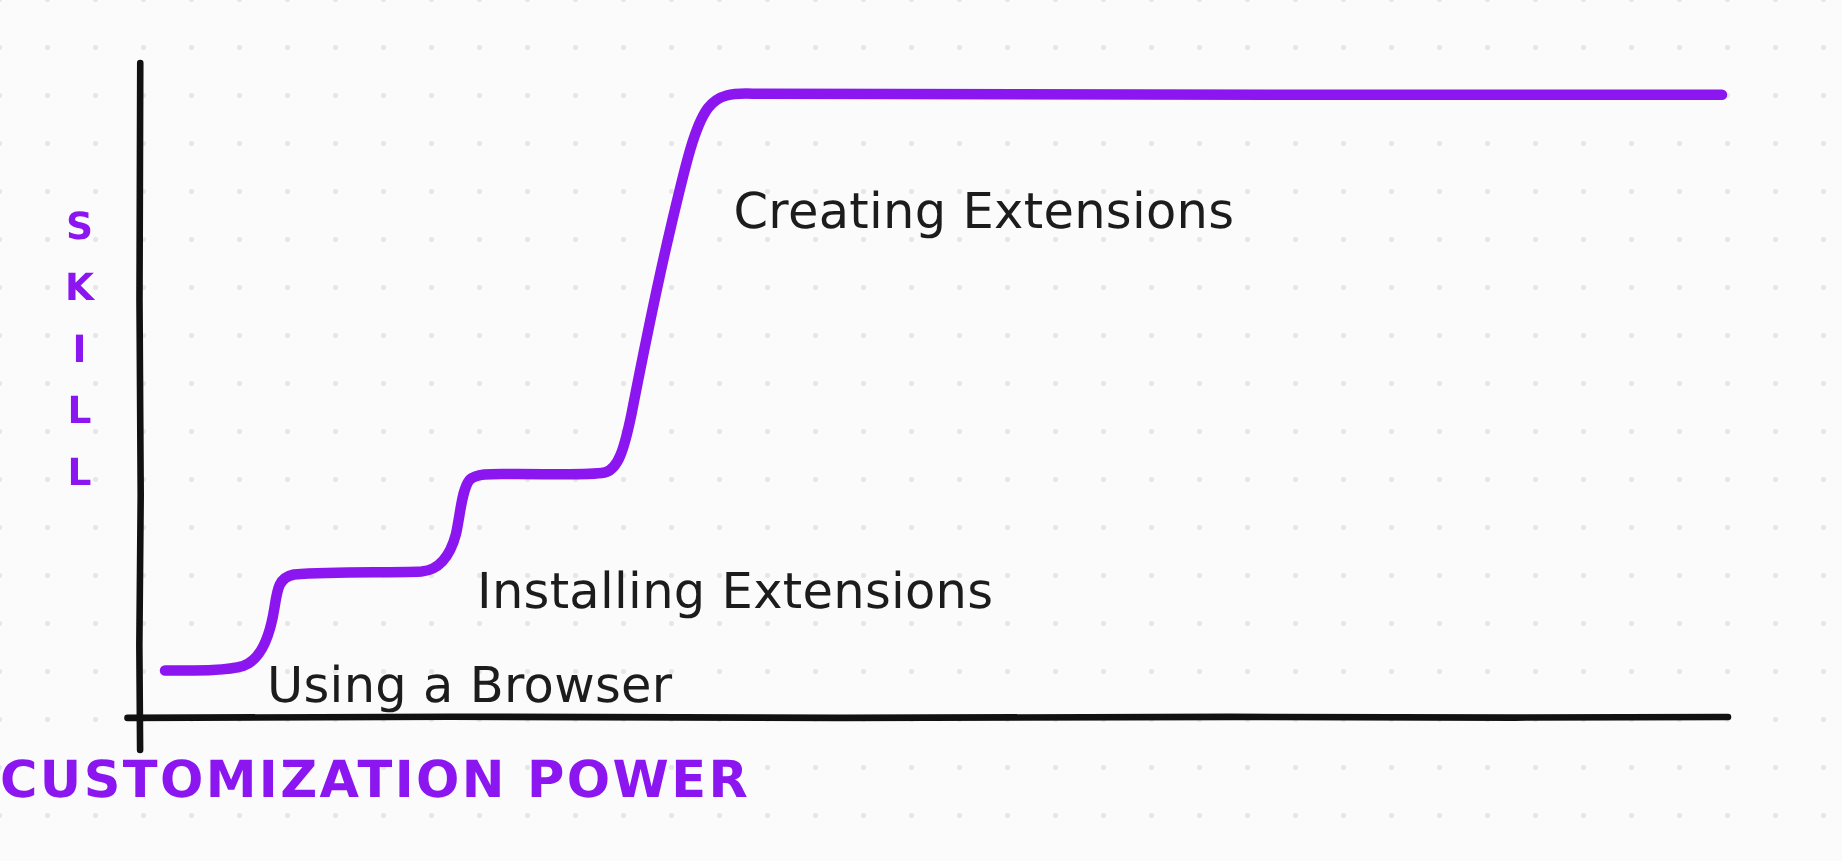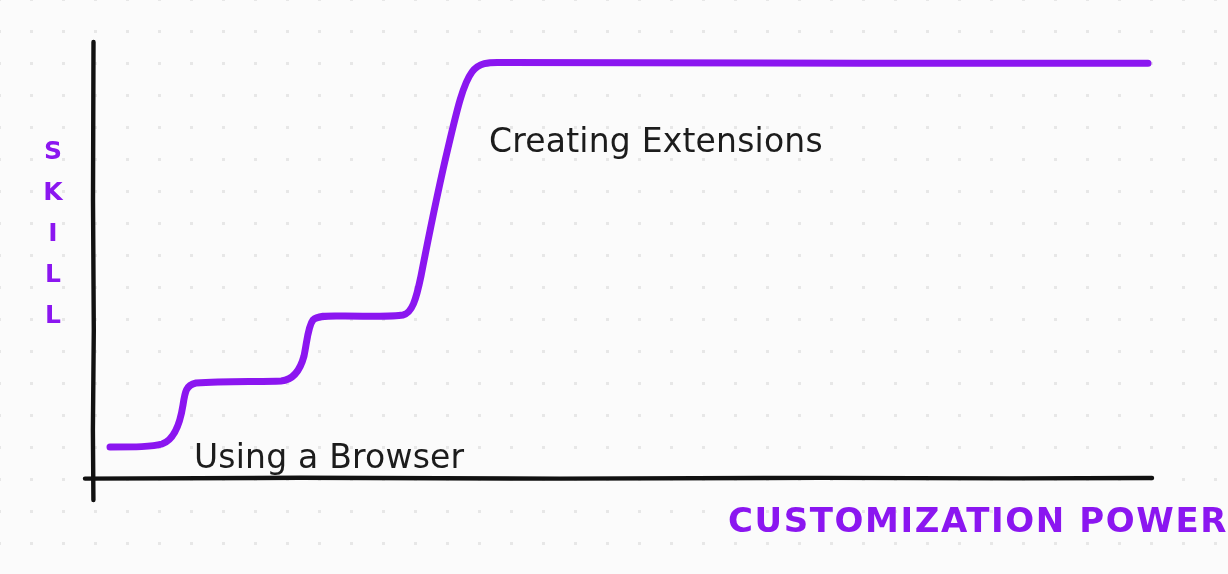--- a/index.html
+++ b/index.html
@@ -38,21 +38,21 @@
     color: #1c1c1c;
     font-family: "DejaVu Sans", sans-serif;
     font-size: 33px;
     font-weight: 400;
     letter-spacing: 0.2px;
     white-space: nowrap;
     line-height: 1;
     margin-top: 44px;
   }
 
-  #label-using-browser   { left: 194px; top: 396px; }
+  #label-using-browser   { left: 178px; top: 396px; }
   #label-installing-ext  { left: 318px; top: 333px; }
   #label-creating-ext    { left: 489px; top: 80px; }
 
   #y-axis-label {
     position: absolute;
     left: 38px;
     top: 138px;
     width: 30px;
     display: flex;
     flex-direction: column;
@@ -67,21 +67,21 @@
     display: block;
     height: 41px;
     text-align: center;
   }
 
   #x-axis-label {
     position: absolute;
     left: 0;
     top: 503px;
     width: 1228px;
-    text-align: right;
+    text-align: left;
     color: #8b16f0;
     font-family: "DejaVu Sans", sans-serif;
     font-size: 34px;
     font-weight: 700;
     letter-spacing: 1.6px;
     line-height: 1;
   }
 </style>
 </head>
 <body>
@@ -114,18 +114,19 @@
   <div id="y-axis-label">
     <span class="axis-letter">S</span>
     <span class="axis-letter">K</span>
     <span class="axis-letter">I</span>
     <span class="axis-letter">L</span>
     <span class="axis-letter">L</span>
   </div>
 
   <div class="ann-label" id="label-using-browser">Using a Browser</div>
 
+  <div class="ann-label" id="label-installing-ext">Installing Extensions</div>
 
   <div class="ann-label" id="label-creating-ext">Creating Extensions</div>
 
   <div id="x-axis-label">CUSTOMIZATION POWER</div>
 
 </div>
 
 </body></html>

